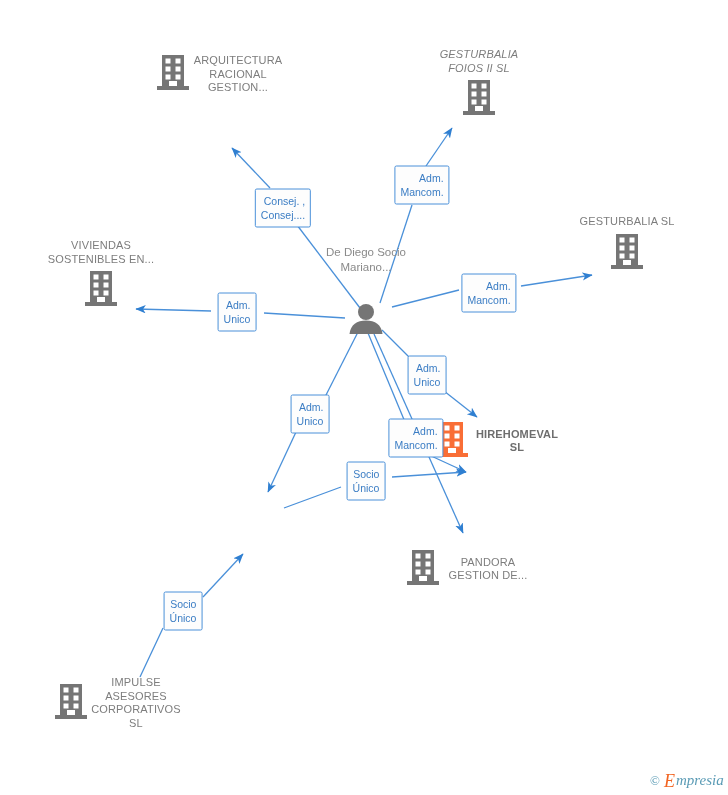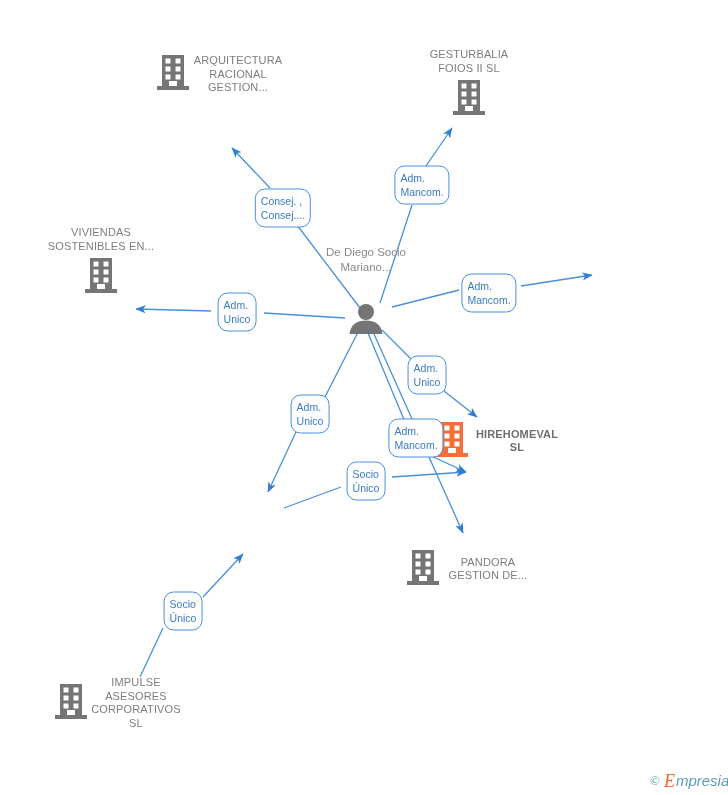--- a/index.html
+++ b/index.html
@@ -65,27 +65,27 @@
     margin-left: -65px;
     text-align: center;
     font-size: 11.5px;
     line-height: 15px;
     color: #8a8a8a;
     font-family: "Liberation Sans", sans-serif;
   }
   .edge-label {
     position: absolute;
     border: 1.3px solid #4a90d9;
-    border-radius: 10px;
+    border-radius: 2px;
     background: #fdfdfd;
     color: #3b7dc4;
     font-size: 10.5px;
     line-height: 14px;
     font-family: "Liberation Sans", sans-serif;
-    text-align: left;
+    text-align: right;
     padding: 4px 5px 5px 5px;
     box-sizing: border-box;
     white-space: pre-line;
     transform: translate(-50%, -50%);
   }
   .watermark {
     position: absolute;
     display: flex;
     align-items: center;
     gap: 4px;
@@ -98,21 +98,21 @@
   }
   .wm-e {
     color: #f26522;
     font-family: "Liberation Serif", serif;
     font-style: italic;
     font-size: 18px;
     line-height: 16px;
   }
   .wm-text {
     color: #5a9bb5;
-    font-family: Liberation Sans, sans-serif;
+    font-family: Liberation Serif, serif;
     font-style: italic;
     font-size: 15px;
     margin-left: -3px;
   }
 </style>
 </head>
 <body>
 
 <div id="canvas">
 
@@ -183,39 +183,55 @@
         <rect x="10.5" y="13.5" width="5" height="5" fill="#ffffff"></rect>
         <rect x="20.5" y="13.5" width="5" height="5" fill="#ffffff"></rect>
         <rect x="10.5" y="21.5" width="5" height="5" fill="#ffffff"></rect>
         <rect x="20.5" y="21.5" width="5" height="5" fill="#ffffff"></rect>
         <rect x="14" y="28" width="8" height="5" fill="#ffffff"></rect>
         <rect x="2" y="33" width="32" height="4" fill="#757575"></rect>
       </svg>
     </span>
   </div>
 
-  <div class="node label-above" style="left:469px; top:48px;">
+  <div class="node label-above" style="left:479px; top:48px;font-style:italic;">
     <span class="node-icon">
       <svg width="36" height="40" viewBox="0 0 36 40" xmlns="http://www.w3.org/2000/svg">
         <rect x="7" y="2" width="22" height="31" fill="#757575"></rect>
         <rect x="10.5" y="5.5" width="5" height="5" fill="#ffffff"></rect>
         <rect x="20.5" y="5.5" width="5" height="5" fill="#ffffff"></rect>
         <rect x="10.5" y="13.5" width="5" height="5" fill="#ffffff"></rect>
         <rect x="20.5" y="13.5" width="5" height="5" fill="#ffffff"></rect>
         <rect x="10.5" y="21.5" width="5" height="5" fill="#ffffff"></rect>
         <rect x="20.5" y="21.5" width="5" height="5" fill="#ffffff"></rect>
         <rect x="14" y="28" width="8" height="5" fill="#ffffff"></rect>
         <rect x="2" y="33" width="32" height="4" fill="#757575"></rect>
       </svg>
     </span>
     <div class="node-label">GESTURBALIA FOIOS II  SL</div>
   </div>
 
-
-  <div class="node label-above" style="left:101px; top:226px;align-items:center;">
+  <div class="node label-above" style="left:627px; top:215px;">
+    <span class="node-icon">
+      <svg width="36" height="40" viewBox="0 0 36 40" xmlns="http://www.w3.org/2000/svg">
+        <rect x="7" y="2" width="22" height="31" fill="#757575"></rect>
+        <rect x="10.5" y="5.5" width="5" height="5" fill="#ffffff"></rect>
+        <rect x="20.5" y="5.5" width="5" height="5" fill="#ffffff"></rect>
+        <rect x="10.5" y="13.5" width="5" height="5" fill="#ffffff"></rect>
+        <rect x="20.5" y="13.5" width="5" height="5" fill="#ffffff"></rect>
+        <rect x="10.5" y="21.5" width="5" height="5" fill="#ffffff"></rect>
+        <rect x="20.5" y="21.5" width="5" height="5" fill="#ffffff"></rect>
+        <rect x="14" y="28" width="8" height="5" fill="#ffffff"></rect>
+        <rect x="2" y="33" width="32" height="4" fill="#757575"></rect>
+      </svg>
+    </span>
+    <div class="node-label">GESTURBALIA SL</div>
+  </div>
+
+  <div class="node label-above" style="left:101px; top:239px;align-items:center;">
     <span class="node-icon">
       <svg width="36" height="40" viewBox="0 0 36 40" xmlns="http://www.w3.org/2000/svg">
         <rect x="7" y="2" width="22" height="31" fill="#757575"></rect>
         <rect x="10.5" y="5.5" width="5" height="5" fill="#ffffff"></rect>
         <rect x="20.5" y="5.5" width="5" height="5" fill="#ffffff"></rect>
         <rect x="10.5" y="13.5" width="5" height="5" fill="#ffffff"></rect>
         <rect x="20.5" y="13.5" width="5" height="5" fill="#ffffff"></rect>
         <rect x="10.5" y="21.5" width="5" height="5" fill="#ffffff"></rect>
         <rect x="20.5" y="21.5" width="5" height="5" fill="#ffffff"></rect>
         <rect x="14" y="28" width="8" height="5" fill="#ffffff"></rect>

